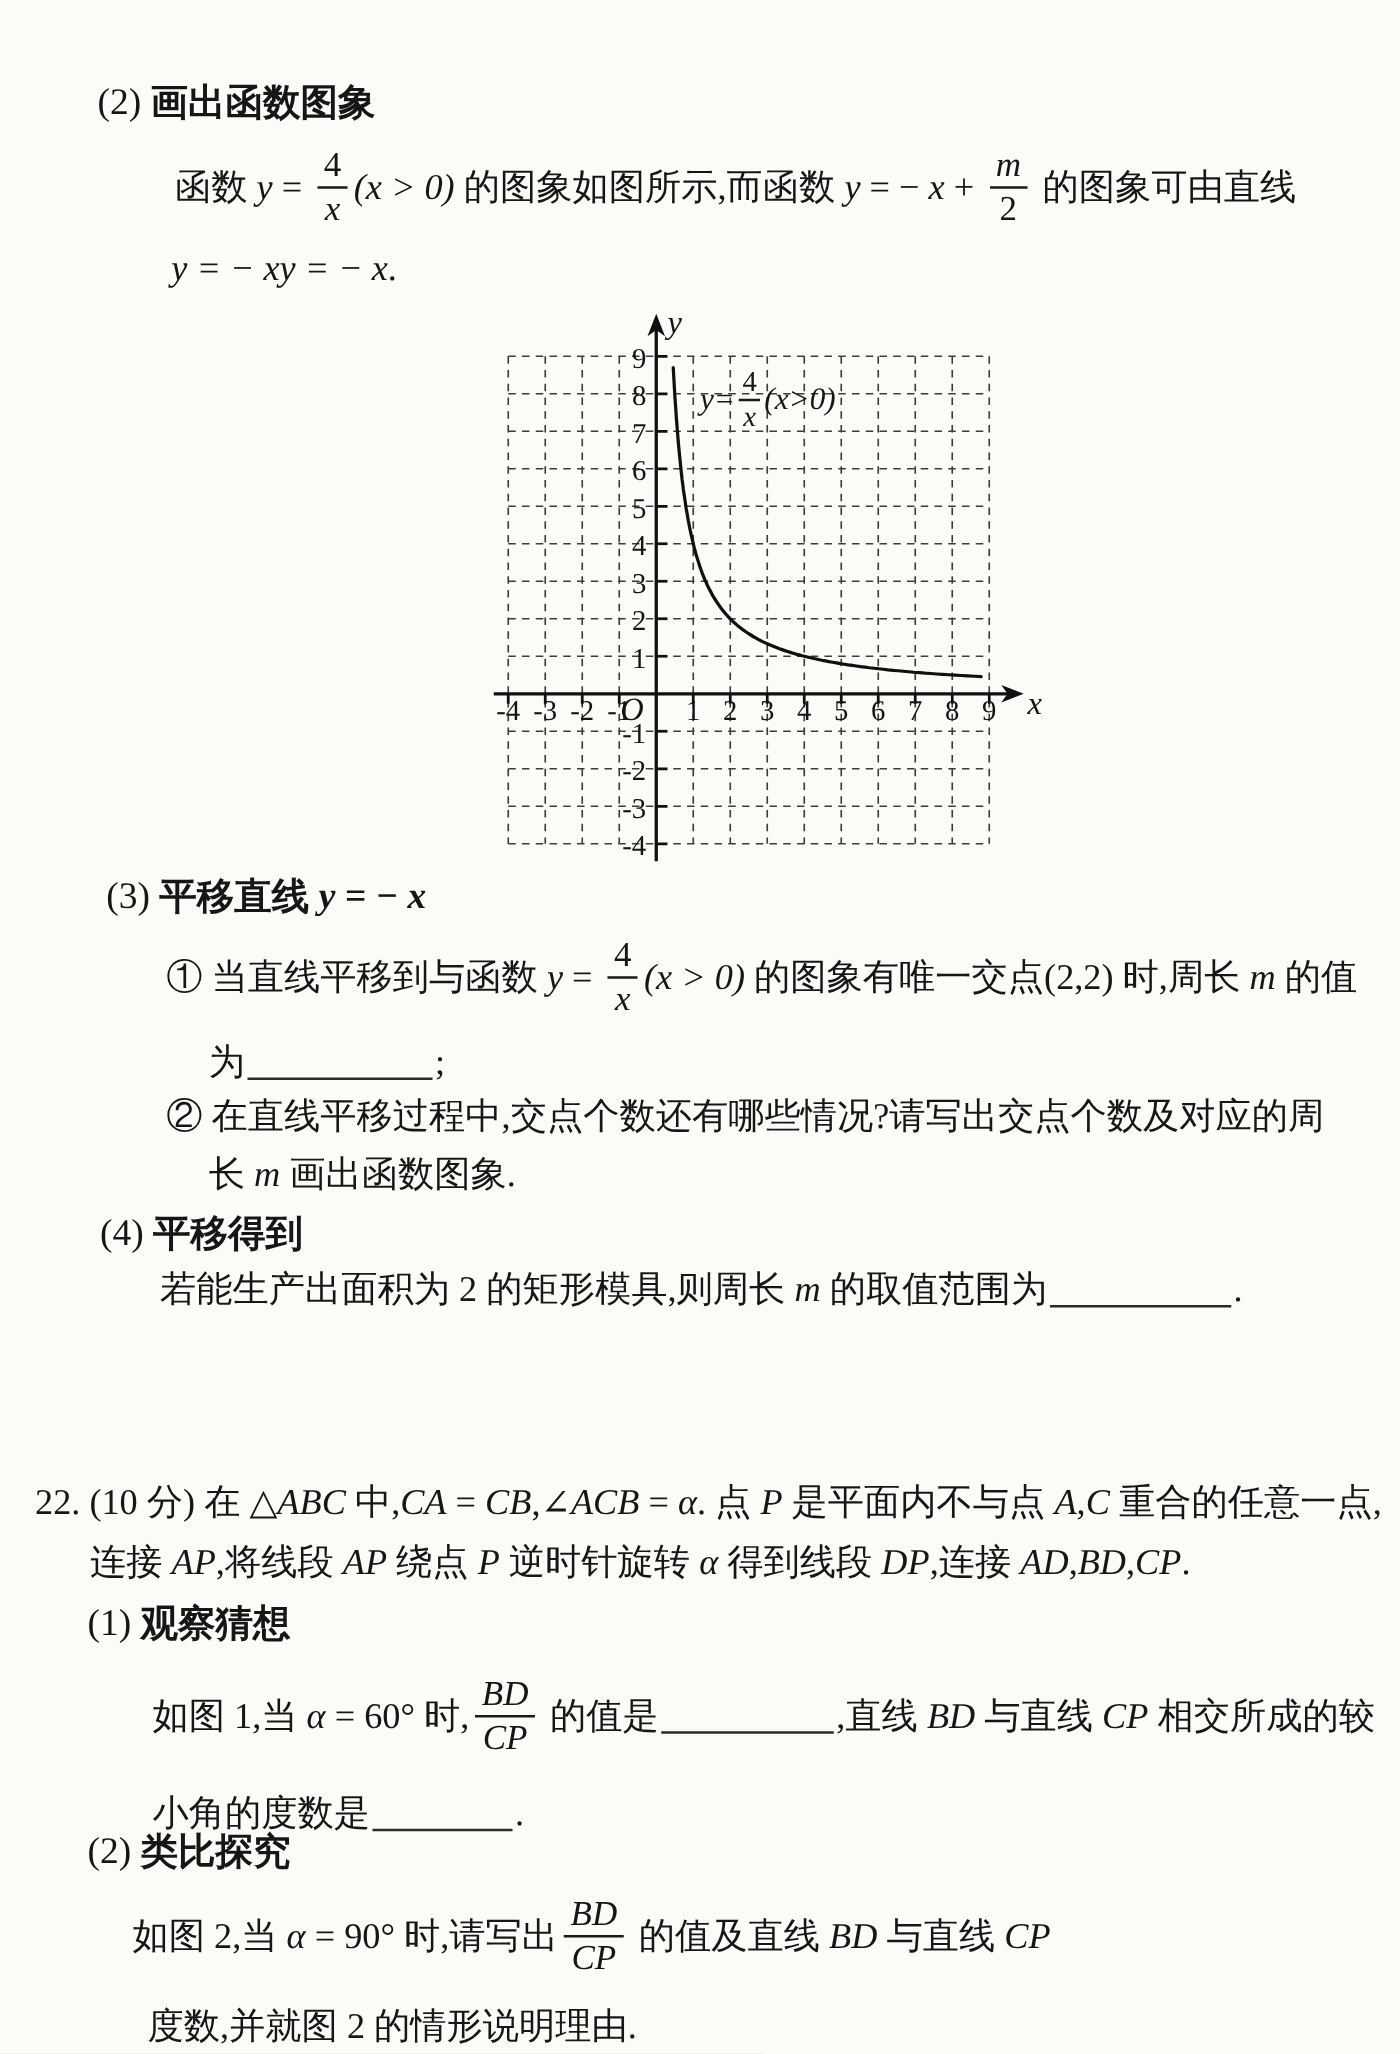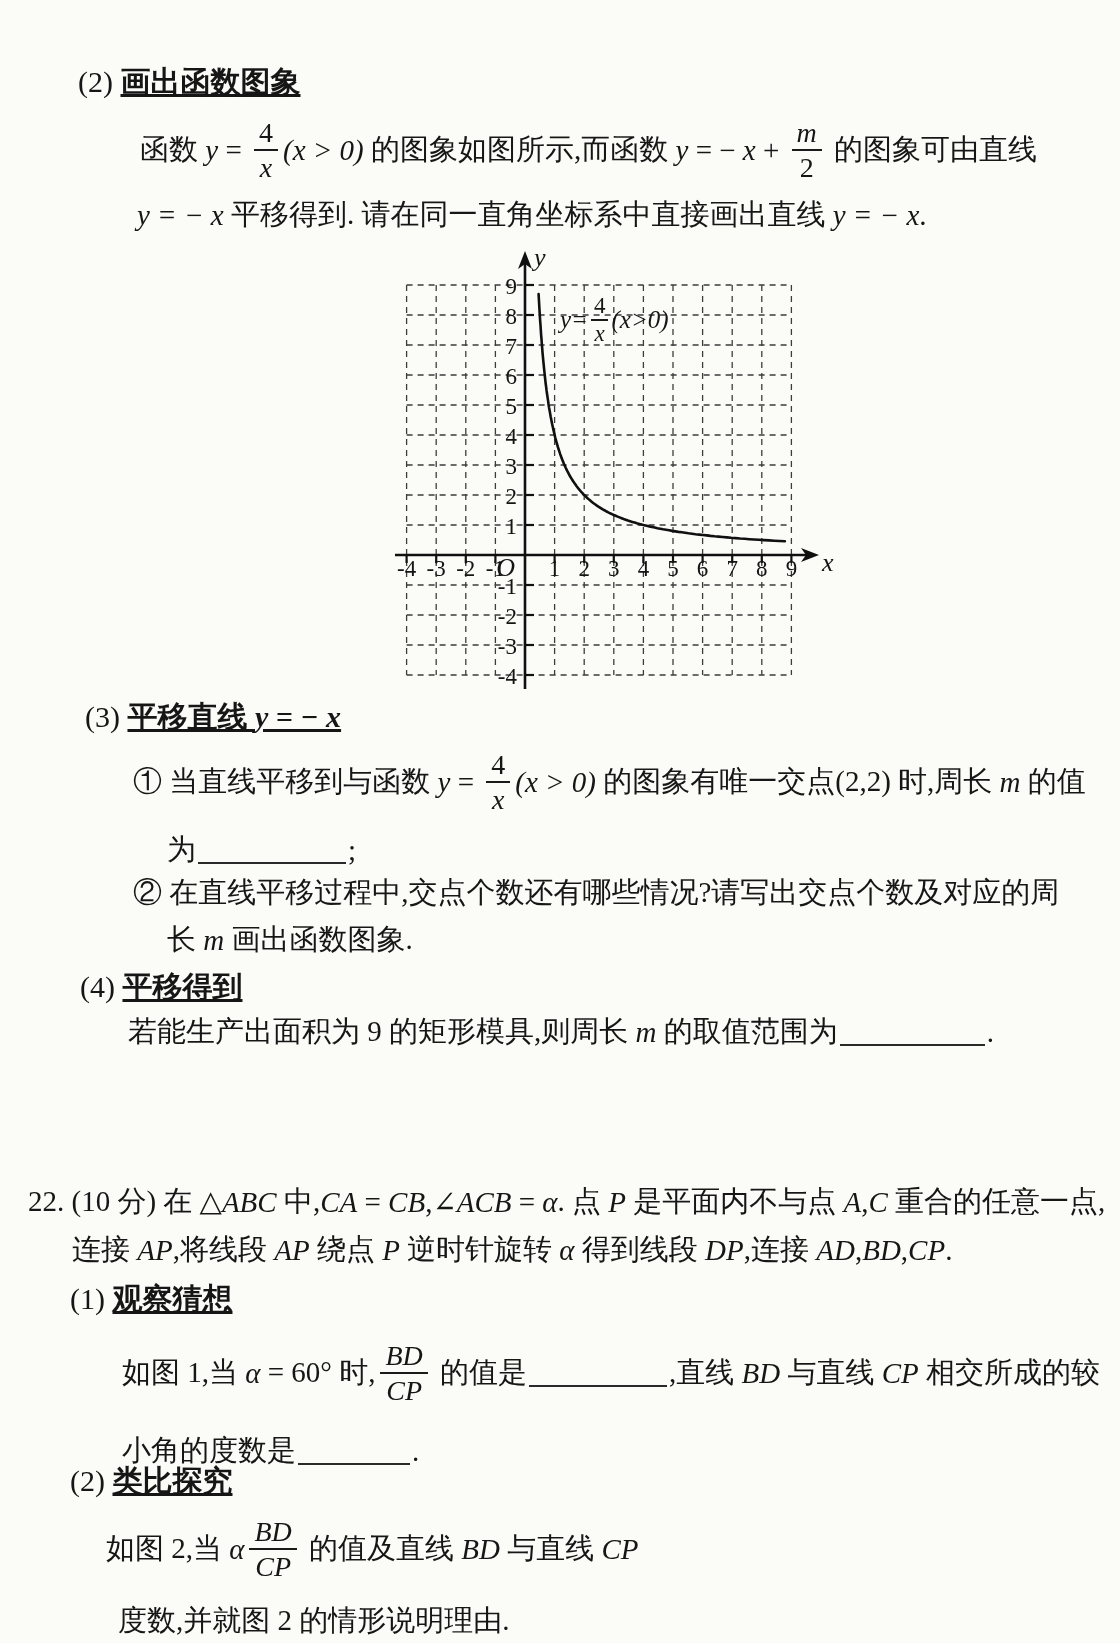--- a/index.html
+++ b/index.html
@@ -2,21 +2,21 @@
 <html><head>
 <meta charset="utf-8">
 <style>
   html,body{margin:0;padding:0;background:#dcdcdc;}
   .page{position:relative;width:1120px;height:1643px;background:#fbfbf8;
         font-family:"Liberation Serif","DejaVu Serif",serif;color:#161616;
         font-size:29px;overflow:hidden;}
   .line{position:absolute;display:flex;align-items:center;white-space:pre;}
   .h{font-size:30px;}
   .it{font-style:italic;}
-  .bd{font-weight:bold;text-decoration:underline;}
+  .bd{font-weight:bold;}
   .frac{display:inline-flex;flex-direction:column;align-items:center;
         vertical-align:middle;margin:0 5px;line-height:1.12;font-size:28px;}
   .frac .num{display:block;padding:0 5px 1px;border-bottom:2.2px solid #1a1a1a;}
   .frac .den{display:block;padding-top:1px;}
   .blank{display:inline-block;height:0;border-bottom:2.2px solid #2a2a2a;
          transform:translateY(13px);margin:0 2px;}
   .figure{position:absolute;left:370px;top:242px;width:470px;height:452px;}
   .curve-label{position:absolute;left:190px;top:52px;display:flex;align-items:center;
                white-space:pre;font-size:25px;}
   .curve-label .frac{font-size:23px;margin:0 3px;line-height:1.05;}
@@ -30,21 +30,21 @@
   .olab,.alab{font-size:26px;font-style:italic;fill:#141414;}
   .curve{fill:none;stroke:#101010;stroke-width:2.6;stroke-linecap:round;}
 </style>
 </head>
 <body>
 
 <div class="page">
 
   <div class="line h" style="left:78px;top:62px;height:40px"><span class="">(2) </span><span class=" bd">画出函数图象</span></div>
   <div class="line" style="left:140px;top:112px;height:76px"><span class="">函数 </span><span class="it">y</span><span class=""> = </span><span class="frac"><span class="num">4</span><span class="den it">x</span></span><span class="it">(x &gt; 0)</span><span class=""> 的图象如图所示,而函数 </span><span class="it">y</span><span class=""> = − </span><span class="it">x</span><span class=""> + </span><span class="frac"><span class="num it">m</span><span class="den">2</span></span><span class=""> 的图象可由直线</span></div>
-  <div class="line" style="left:137px;top:196px;height:38px"><span class="it">y = − x</span><span class=""> 平移得到. 请在同一直角坐标系中直接画出直线 </span><span class="it">y = − x</span><span class="">.</span></div>
+  <div class="line" style="left:137px;top:196px;height:38px"><span class="it">y = − x</span><span class="it">y = − x</span><span class="">.</span></div>
 
   <div class="figure">
     <svg id="fig-svg" width="470" height="452" viewBox="0 0 470 452">
         <line x1="36.599999999999994" y1="43" x2="36.599999999999994" y2="433" class="grid"></line>
         <line x1="66.19999999999999" y1="43" x2="66.19999999999999" y2="433" class="grid"></line>
         <line x1="95.8" y1="43" x2="95.8" y2="433" class="grid"></line>
         <line x1="125.4" y1="43" x2="125.4" y2="433" class="grid"></line>
         <line x1="184.6" y1="43" x2="184.6" y2="433" class="grid"></line>
         <line x1="214.2" y1="43" x2="214.2" y2="433" class="grid"></line>
         <line x1="243.8" y1="43" x2="243.8" y2="433" class="grid"></line>
@@ -131,24 +131,24 @@
     <div class="curve-label"><span class="it">y=</span><span class="frac"><span class="num">4</span><span class="den it">x</span></span><span class="it">(x&gt;0)</span></div>
   </div>
 
   <div class="line h" style="left:85px;top:697px;height:40px"><span class="">(3) </span><span class=" bd">平移直线 </span><span class="it bd">y = − x</span></div>
   <div class="line" style="left:133px;top:744px;height:76px"><span class="">① 当直线平移到与函数 </span><span class="it">y</span><span class=""> = </span><span class="frac"><span class="num">4</span><span class="den it">x</span></span><span class="it">(x &gt; 0)</span><span class=""> 的图象有唯一交点(2,2) 时,周长 </span><span class="it">m</span><span class=""> 的值</span></div>
   <div class="line" style="left:167px;top:831px;height:38px"><span class="">为</span><span class="blank" style="width: 148px;"></span><span class="">;</span></div>
   <div class="line" style="left:133px;top:874px;height:38px"><span class="">② 在直线平移过程中,交点个数还有哪些情况?请写出交点个数及对应的周</span></div>
   <div class="line" style="left:167px;top:921px;height:38px"><span class="">长 </span><span class="it">m</span><span class=""> 画出函数图象.</span></div>
 
   <div class="line h" style="left:80px;top:967px;height:40px"><span class="">(4) </span><span class=" bd">平移得到</span></div>
-  <div class="line" style="left:128px;top:1013px;height:38px"><span class="">若能生产出面积为 9 的矩形模具,则周长 </span><span class="it">m</span><span class=""> 的取值范围为</span><span class="blank" style="width: 145px;"></span><span class="">.</span></div>
+  <div class="line" style="left:128px;top:1013px;height:38px"><span class="">若能生产出面积为 2 的矩形模具,则周长 </span><span class="it">m</span><span class=""> 的取值范围为</span><span class="blank" style="width: 145px;"></span><span class="">.</span></div>
 
   <div class="line" style="left:28px;top:1183px;height:38px"><span class="">22. (10 分) 在 △</span><span class="it">ABC</span><span class=""> 中,</span><span class="it">CA</span><span class=""> = </span><span class="it">CB</span><span class="">,∠</span><span class="it">ACB</span><span class=""> = </span><span class="it">α</span><span class="">. 点 </span><span class="it">P</span><span class=""> 是平面内不与点 </span><span class="it">A</span><span class="">,</span><span class="it">C</span><span class=""> 重合的任意一点,</span></div>
   <div class="line" style="left:72px;top:1231px;height:38px"><span class="">连接 </span><span class="it">AP</span><span class="">,将线段 </span><span class="it">AP</span><span class=""> 绕点 </span><span class="it">P</span><span class=""> 逆时针旋转 </span><span class="it">α</span><span class=""> 得到线段 </span><span class="it">DP</span><span class="">,连接 </span><span class="it">AD</span><span class="">,</span><span class="it">BD</span><span class="">,</span><span class="it">CP</span><span class="">.</span></div>
   <div class="line h" style="left:70px;top:1279px;height:40px"><span class="">(1) </span><span class=" bd">观察猜想</span></div>
   <div class="line" style="left:122px;top:1335px;height:76px"><span class="">如图 1,当 </span><span class="it">α</span><span class=""> = 60° 时,</span><span class="frac"><span class="num it">BD</span><span class="den it">CP</span></span><span class=""> 的值是</span><span class="blank" style="width: 138px;"></span><span class="">,直线 </span><span class="it">BD</span><span class=""> 与直线 </span><span class="it">CP</span><span class=""> 相交所成的较</span></div>
   <div class="line" style="left:122px;top:1432px;height:38px"><span class="">小角的度数是</span><span class="blank" style="width: 112px;"></span><span class="">.</span></div>
   <div class="line h" style="left:70px;top:1461px;height:40px"><span class="">(2) </span><span class=" bd">类比探究</span></div>
-  <div class="line" style="left:106px;top:1511px;height:76px"><span class="">如图 2,当 </span><span class="it">α</span><span class="frac"><span class="num it">BD</span><span class="den it">CP</span></span><span class=""> 的值及直线 </span><span class="it">BD</span><span class=""> 与直线 </span><span class="it">CP</span></div>
+  <div class="line" style="left:106px;top:1511px;height:76px"><span class="">如图 2,当 </span><span class="it">α</span><span class=""> = 90° 时,请写出</span><span class="frac"><span class="num it">BD</span><span class="den it">CP</span></span><span class=""> 的值及直线 </span><span class="it">BD</span><span class=""> 与直线 </span><span class="it">CP</span></div>
   <div class="line" style="left:118px;top:1602px;height:38px"><span class="">度数,并就图 2 的情形说明理由.</span></div>
 
 </div>
 
 </body></html>

